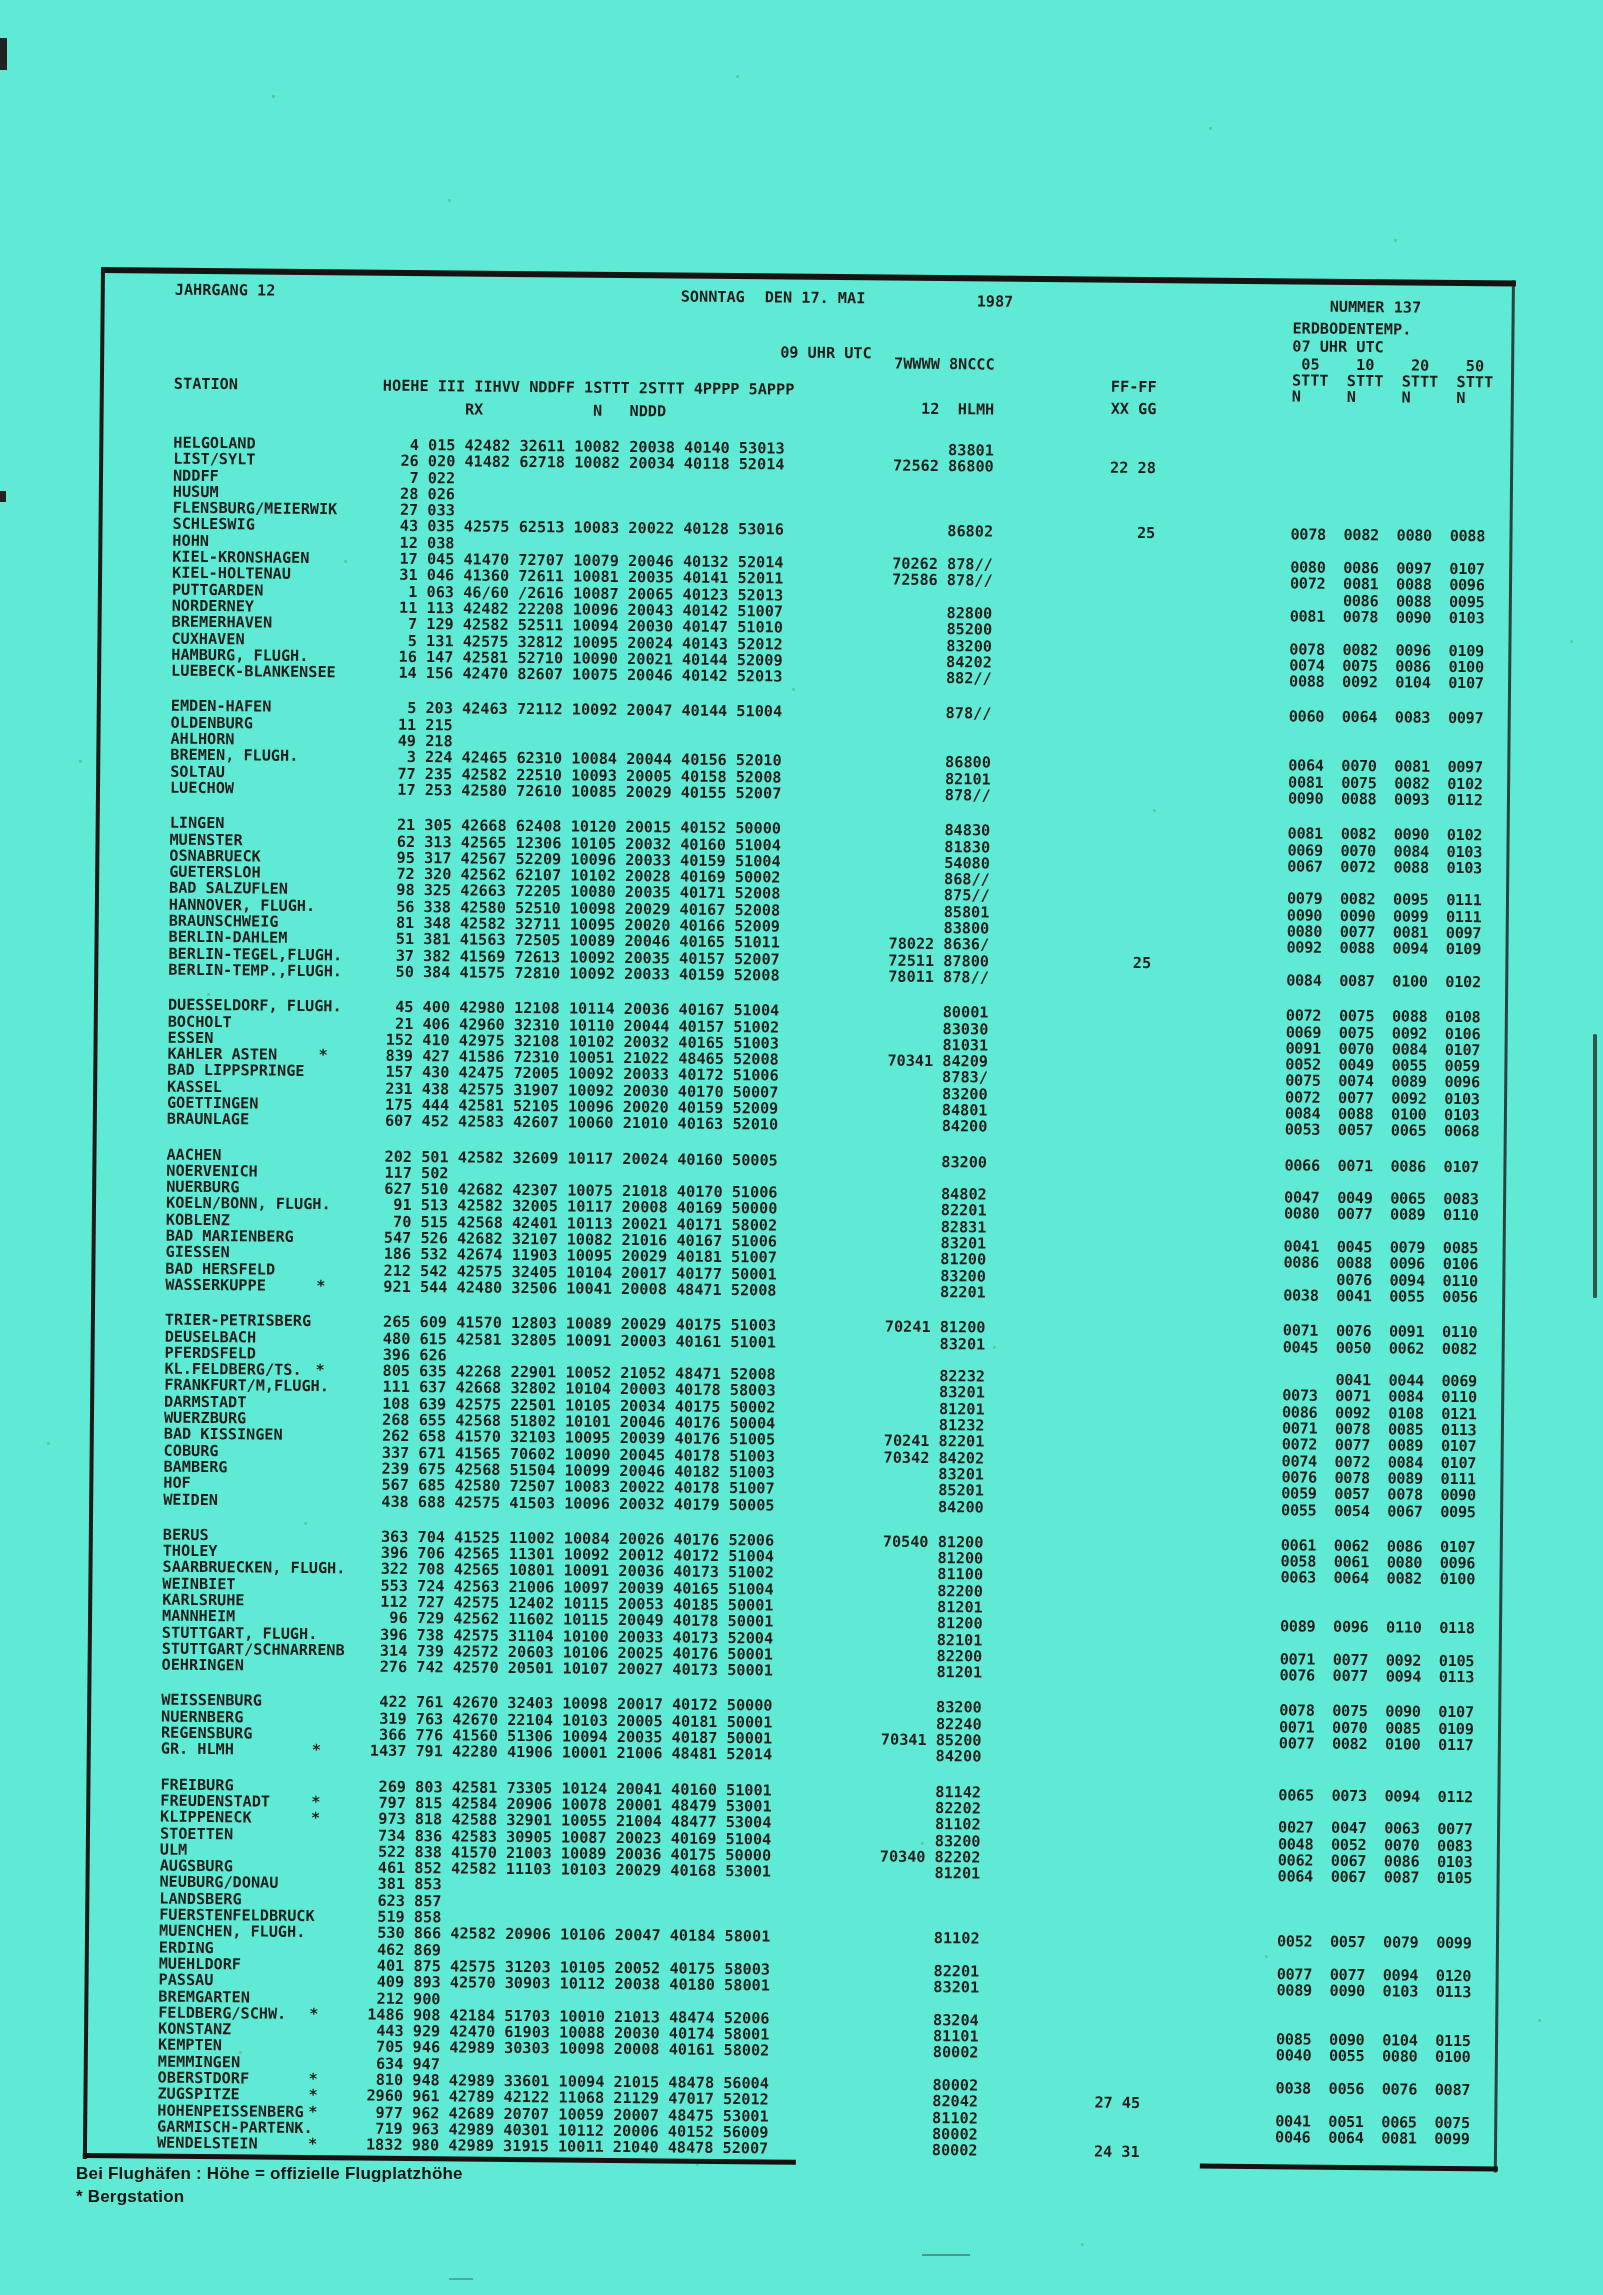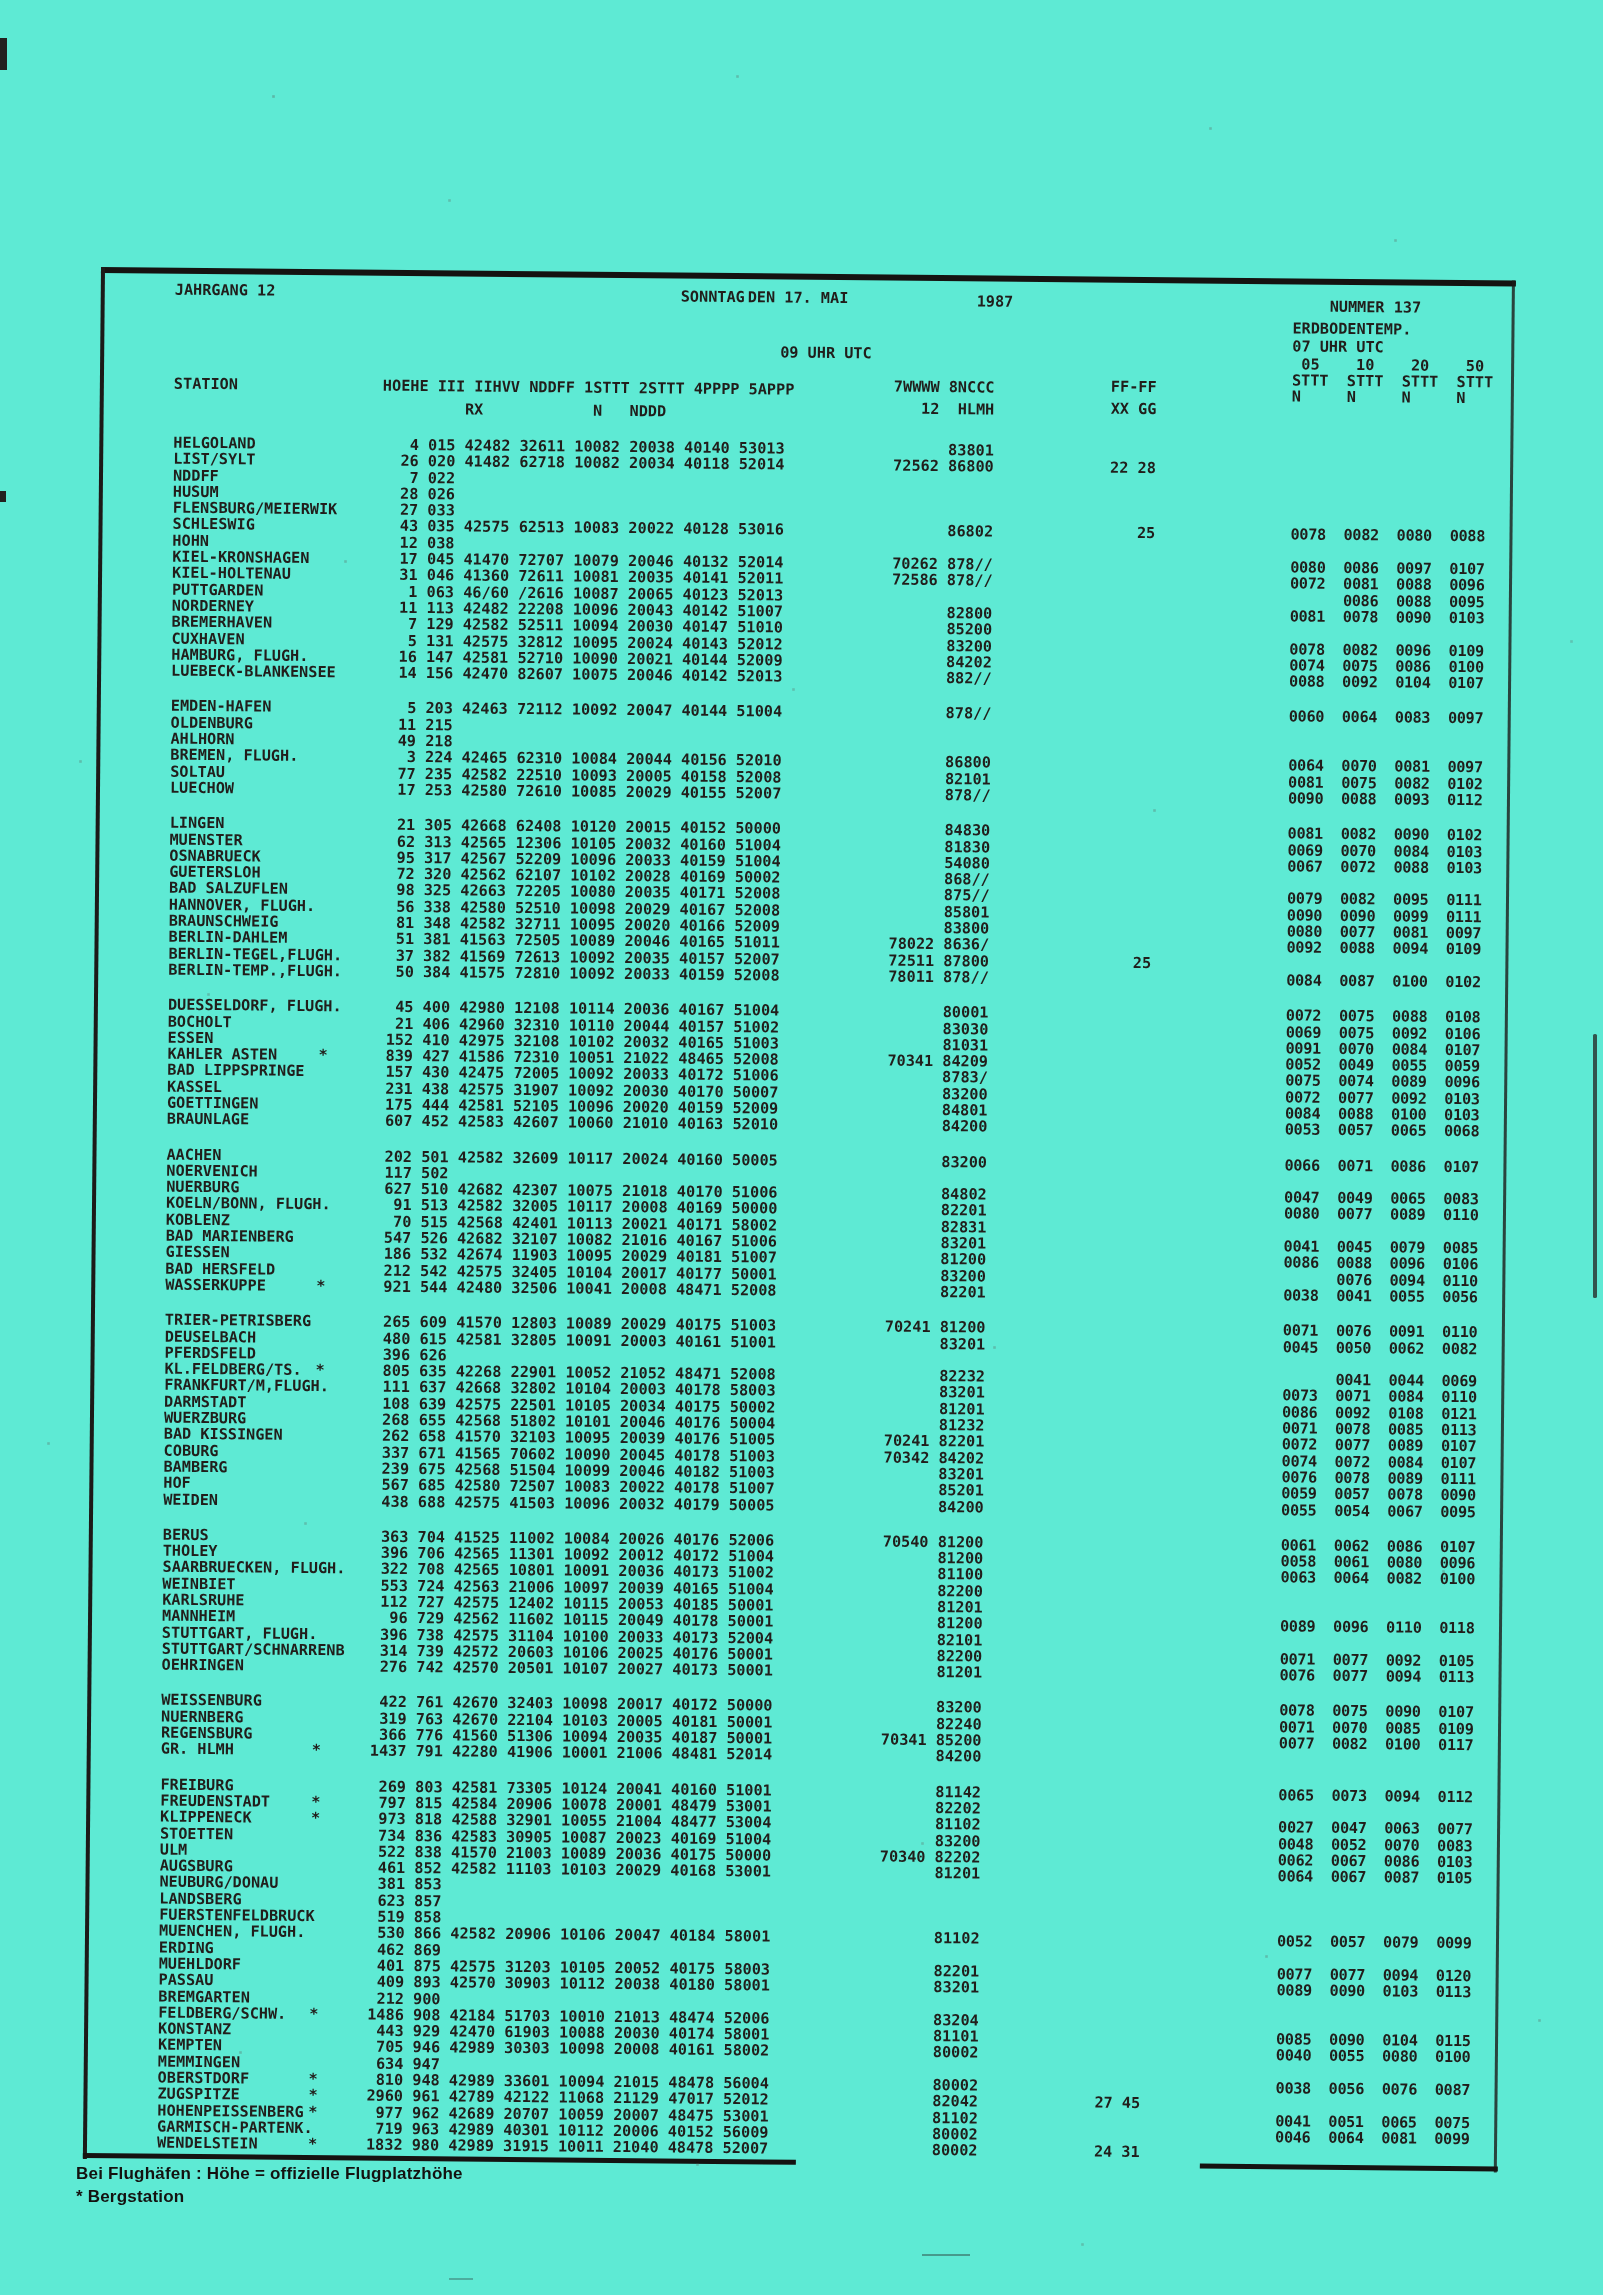--- a/index.html
+++ b/index.html
@@ -53,29 +53,29 @@
   <div class="tilt">
 
     <div class="frame-top"></div>
     <div class="frame-left"></div>
     <div class="frame-right"></div>
     <div class="frame-bot-l"></div>
     <div class="frame-bot-r"></div>
 
     <div class="t" style="left:175px;top:281px;">JAHRGANG 12</div>
     <div class="t" style="left:681px;top:283px;">SONNTAG</div>
-    <div class="t" style="left:748px;top:283px;">DEN 17. MAI</div>
+    <div class="t" style="left:765px;top:283px;">DEN 17. MAI</div>
     <div class="t" style="left:977px;top:285px;">1987</div>
     <div class="t" style="left:1330px;top:287px;">NUMMER 137</div>
     <div class="t" style="left:781px;top:338px;">09 UHR UTC</div>
 
     <div class="t" style="left:175px;top:375px;">STATION</div>
     <div class="t" style="left:384px;top:375px;">HOEHE III IIHVV NDDFF 1STTT 2STTT 4PPPP 5APPP</div>
     <div class="t" style="left:384px;top:398px;">         RX            N   NDDD</div>
-    <div class="t" style="left:895px;top:371px;">7WWWW 8NCCC</div>
+    <div class="t" style="left:895px;top:348px;">7WWWW 8NCCC</div>
     <div class="t" style="left:895px;top:393px;">   12  HLMH</div>
     <div class="t" style="left:1112px;top:369px;text-align:center;">FF-FF</div>
     <div class="t" style="left:1112px;top:391px;">XX GG</div>
     <div class="t" style="left:1293px;top:309px;">ERDBODENTEMP.</div>
     <div class="t" style="left:1293px;top:327px;">07 UHR UTC</div>
     <div class="t" style="left:1293px;top:345px;"> 05    10    20    50</div>
     <div class="t" style="left:1293px;top:361px;">STTT  STTT  STTT  STTT</div>
     <div class="t" style="left:1293px;top:377px;">N     N     N     N</div>
 
     <div class="rows">

